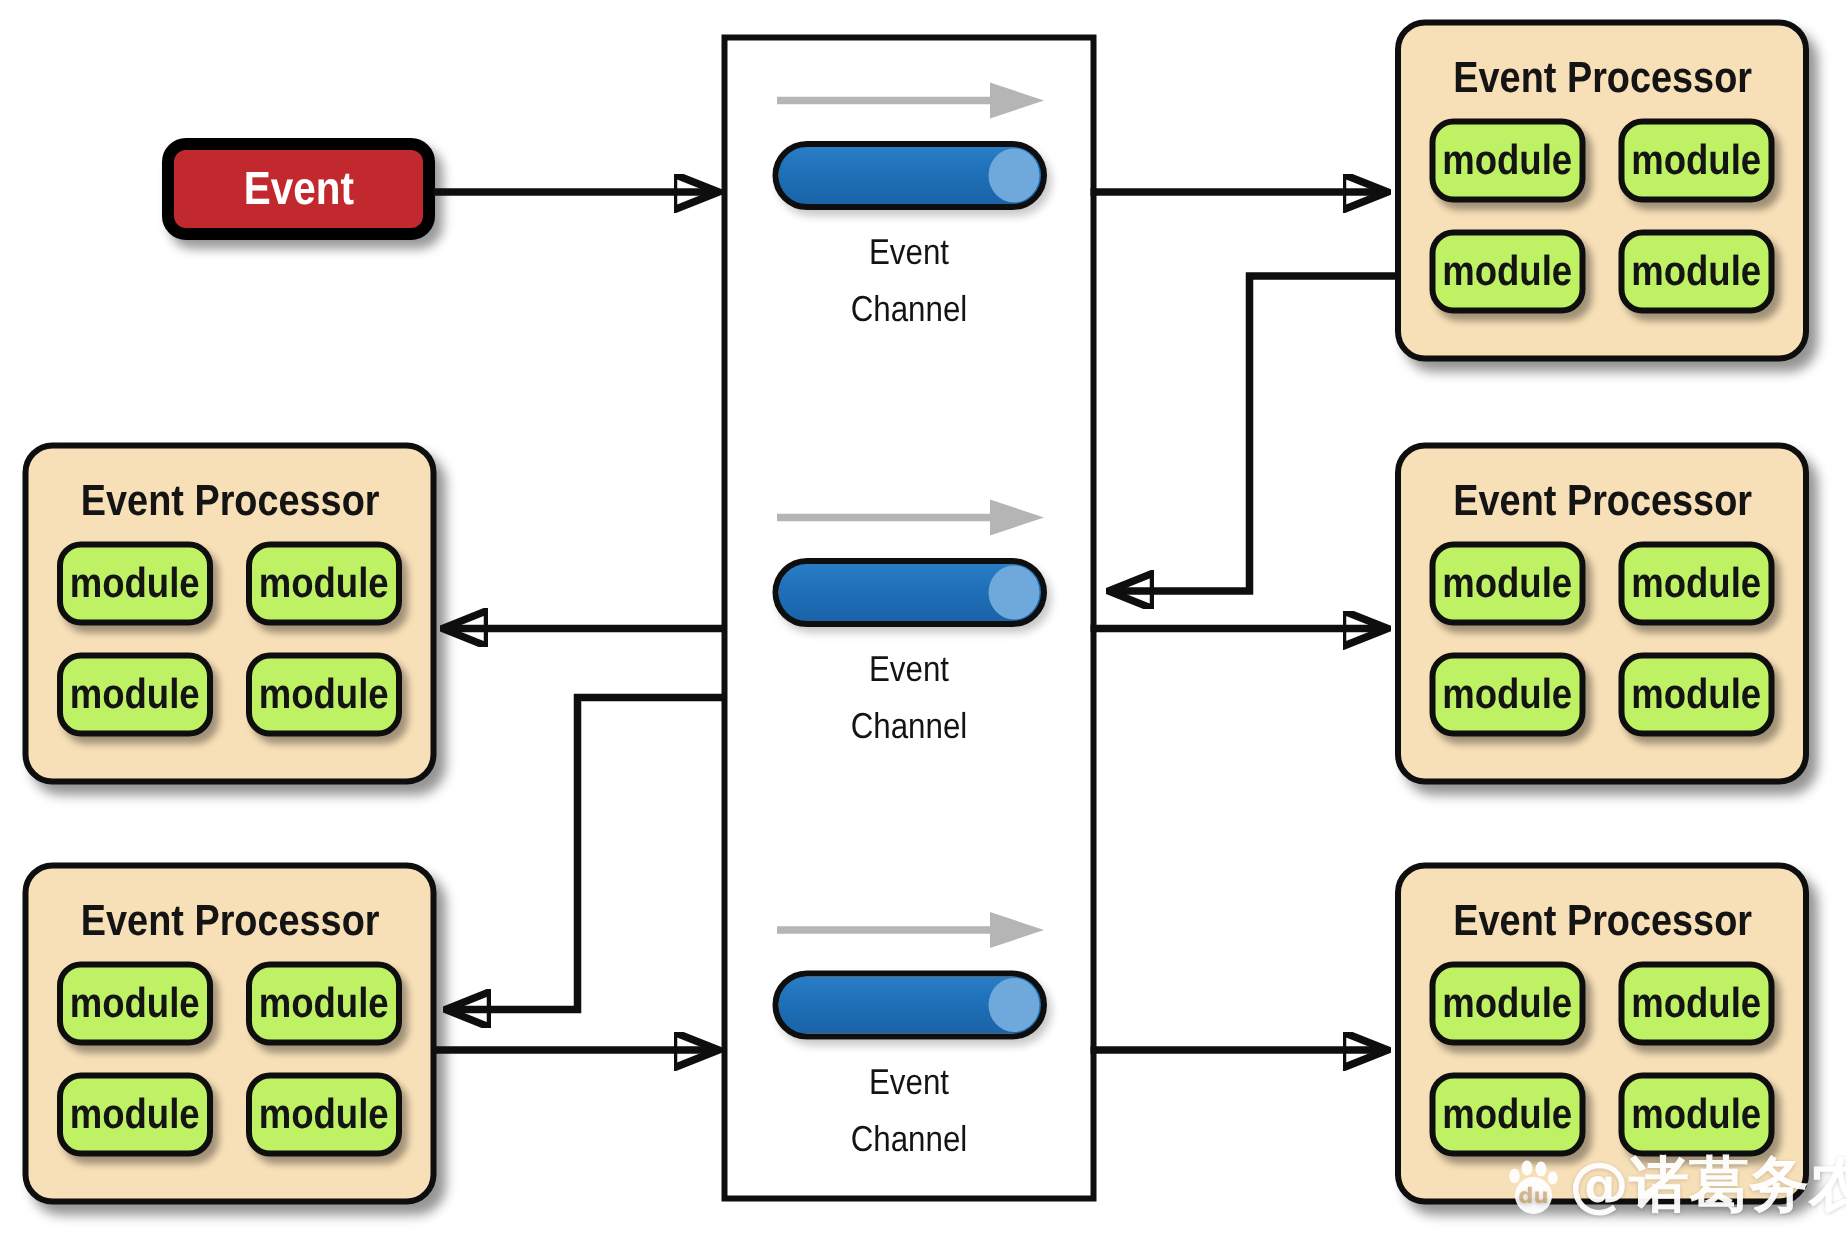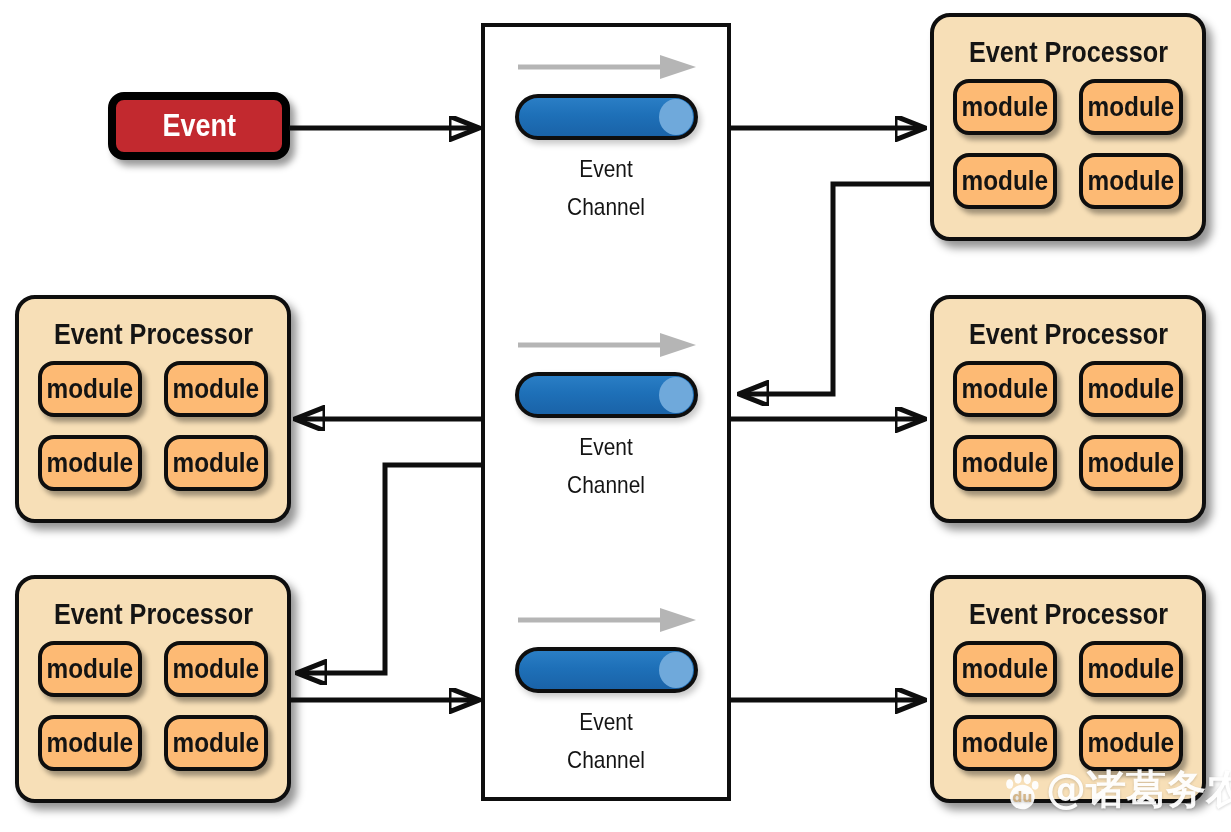--- a/index.html
+++ b/index.html
@@ -45,21 +45,21 @@
     background:#f7dfb7;border:4px solid #0e0e0e;border-radius:20px;
     box-shadow:6px 7px 8px rgba(0,0,0,.42);
     padding:12px 14px 0;text-align:center;
   }
   .proc-title{font-size:29px;font-weight:600;line-height:46px;color:#141414;}
   .mod-grid{
     margin-top:4px;display:grid;grid-template-columns:104px 104px;
     grid-auto-rows:56px;column-gap:22px;row-gap:18px;justify-content:center;
   }
   .module{
-    box-sizing:border-box;background:#fdba74;border:4px solid #0e0e0e;border-radius:16px;
+    box-sizing:border-box;background:#bef264;border:4px solid #0e0e0e;border-radius:16px;
     display:flex;align-items:center;justify-content:center;
     font-size:28px;font-weight:600;color:#141414;
     box-shadow:4px 5px 5px rgba(0,0,0,.35);
   }
   .p-right-top{left:930px;top:13px;}
   .p-right-middle{left:930px;top:295px;}
   .p-right-bottom{left:930px;top:575px;}
   .p-left-middle{left:15px;top:295px;}
   .p-left-bottom{left:15px;top:575px;}
 

